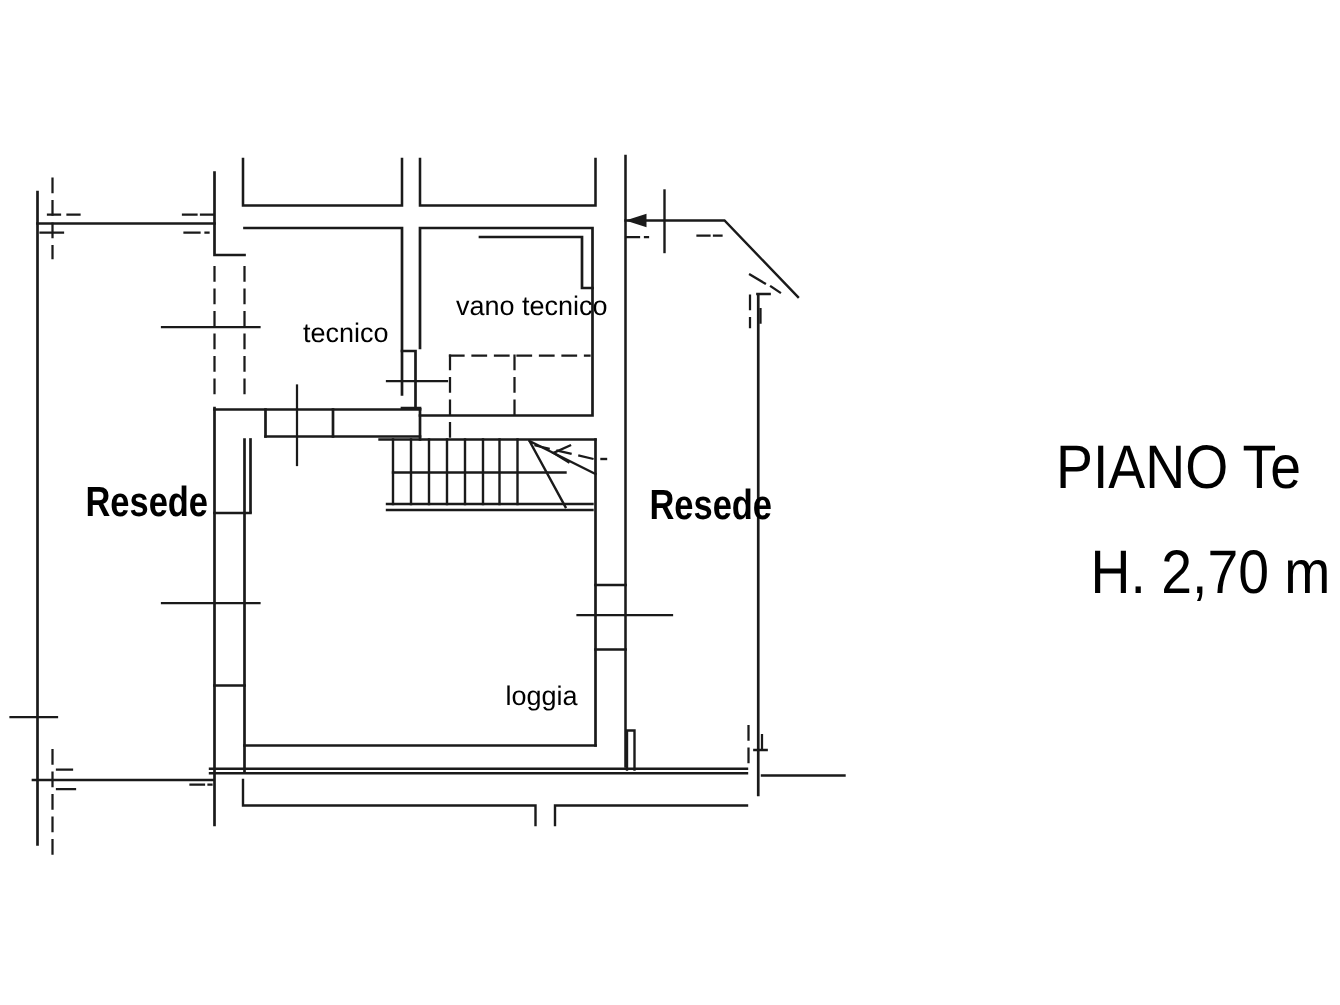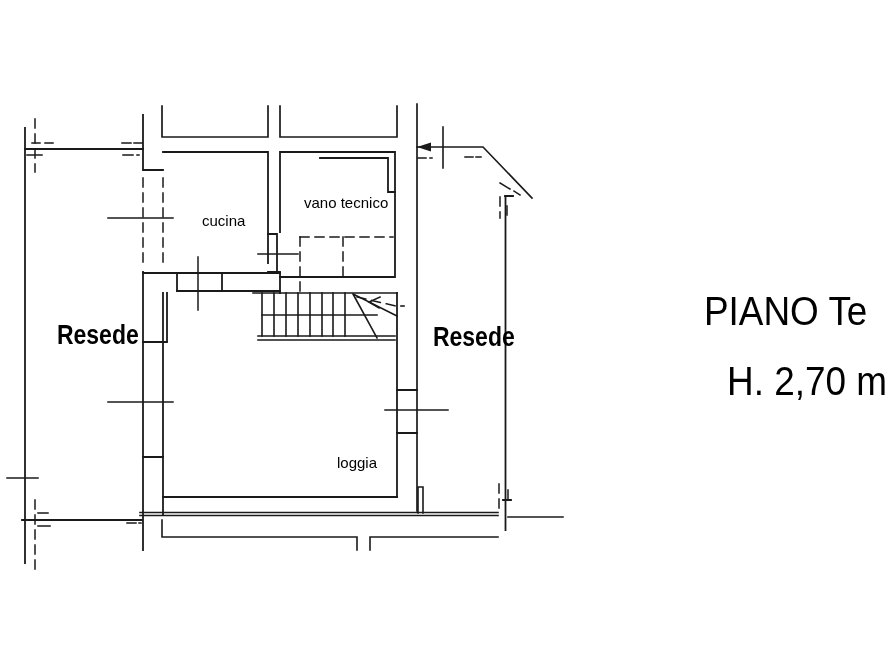--- a/index.html
+++ b/index.html
@@ -11,21 +11,21 @@
     font-family:"Liberation Sans", sans-serif;
   }
   .plan-svg{position:absolute;left:0;top:0;}
   .lbl{
     position:absolute;
     color:#000;
     font-family:"Liberation Sans", sans-serif;
     white-space:nowrap;
     line-height:1;
   }
-  .room-lbl{font-size:15px;}
+  .room-lbl{font-size:18px;}
   .area-lbl{
     font-size:28px;font-weight:bold;
     transform:scaleX(.82);transform-origin:left top;
   }
   .title-lbl{
     font-size:41px;font-weight:normal;
     transform:scaleX(.9);transform-origin:left top;
     letter-spacing:0;
   }
 </style>
@@ -125,21 +125,21 @@
 
     <g stroke-width="1.5">
       <path d="M32,143 H40 M45,143 H53 M27,155 H42"></path>
       <path d="M122,143 H131 M134,143 H142 M123,155 H133 M137,155 H139"></path>
       <path d="M418,158 H426 M430,158 H432 M465,157 H473 M476,157 H481"></path>
       <path d="M500,183 L510,189 M514,191 L520,195"></path>
       <path d="M38,513 H48 M38,526 H50 M127,523 H136 M139,523 H141"></path>
     </g>
   </svg>
 
-  <div class="lbl room-lbl" style="left:202px;top:213px">cucina</div>
+  <div class="lbl room-lbl" style="left:202px;top:213px">tecnico</div>
 
   <div class="lbl room-lbl" style="left:304px;top:195px">vano tecnico</div>
 
   <div class="lbl room-lbl" style="left:337px;top:455px">loggia</div>
 
   <div class="lbl area-lbl" style="left:57px;top:321px">Resede</div>
 
   <div class="lbl area-lbl" style="left:433px;top:323px">Resede</div>
 
   <div class="lbl title-lbl" style="left:704px;top:291px">PIANO Te</div>

